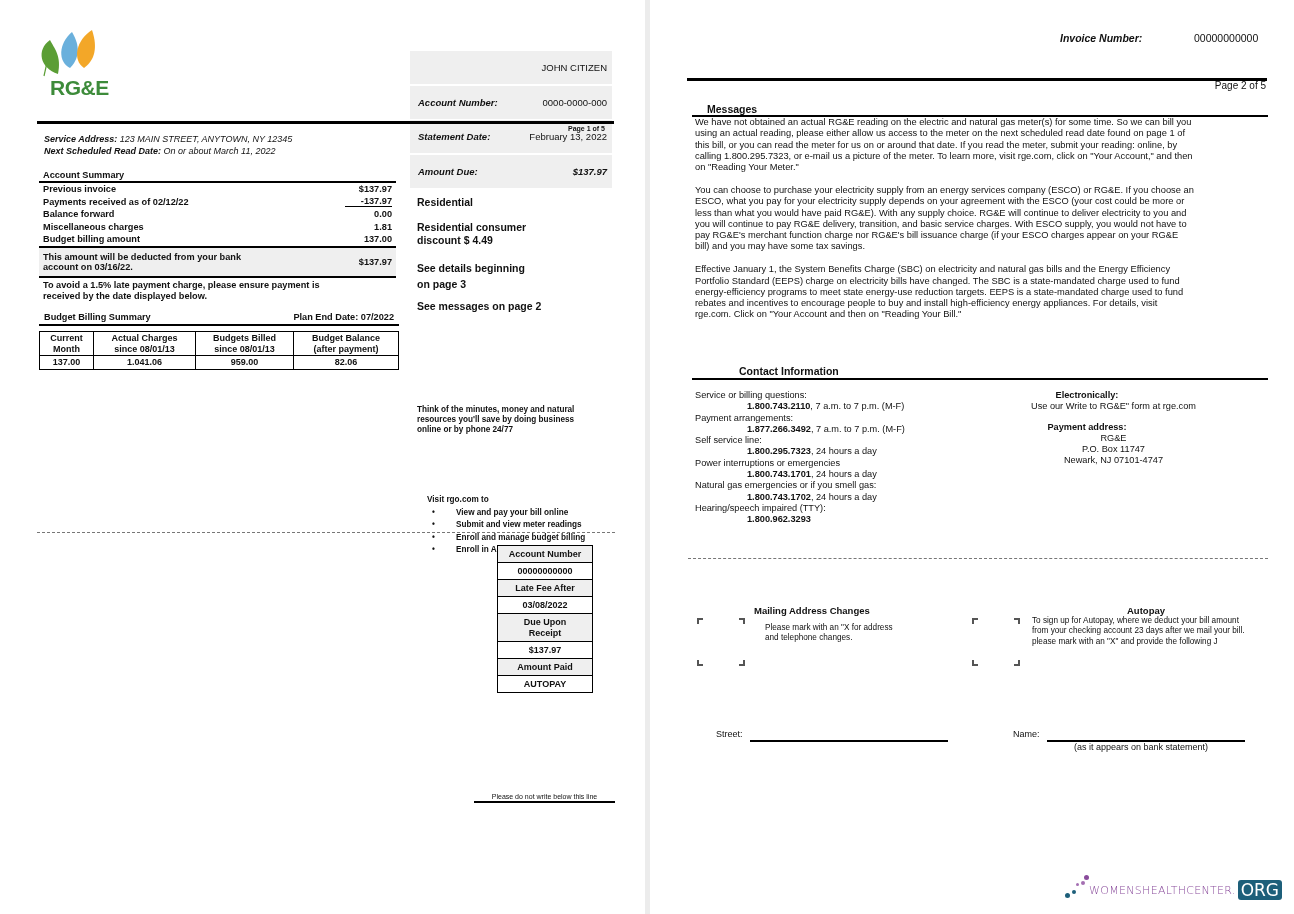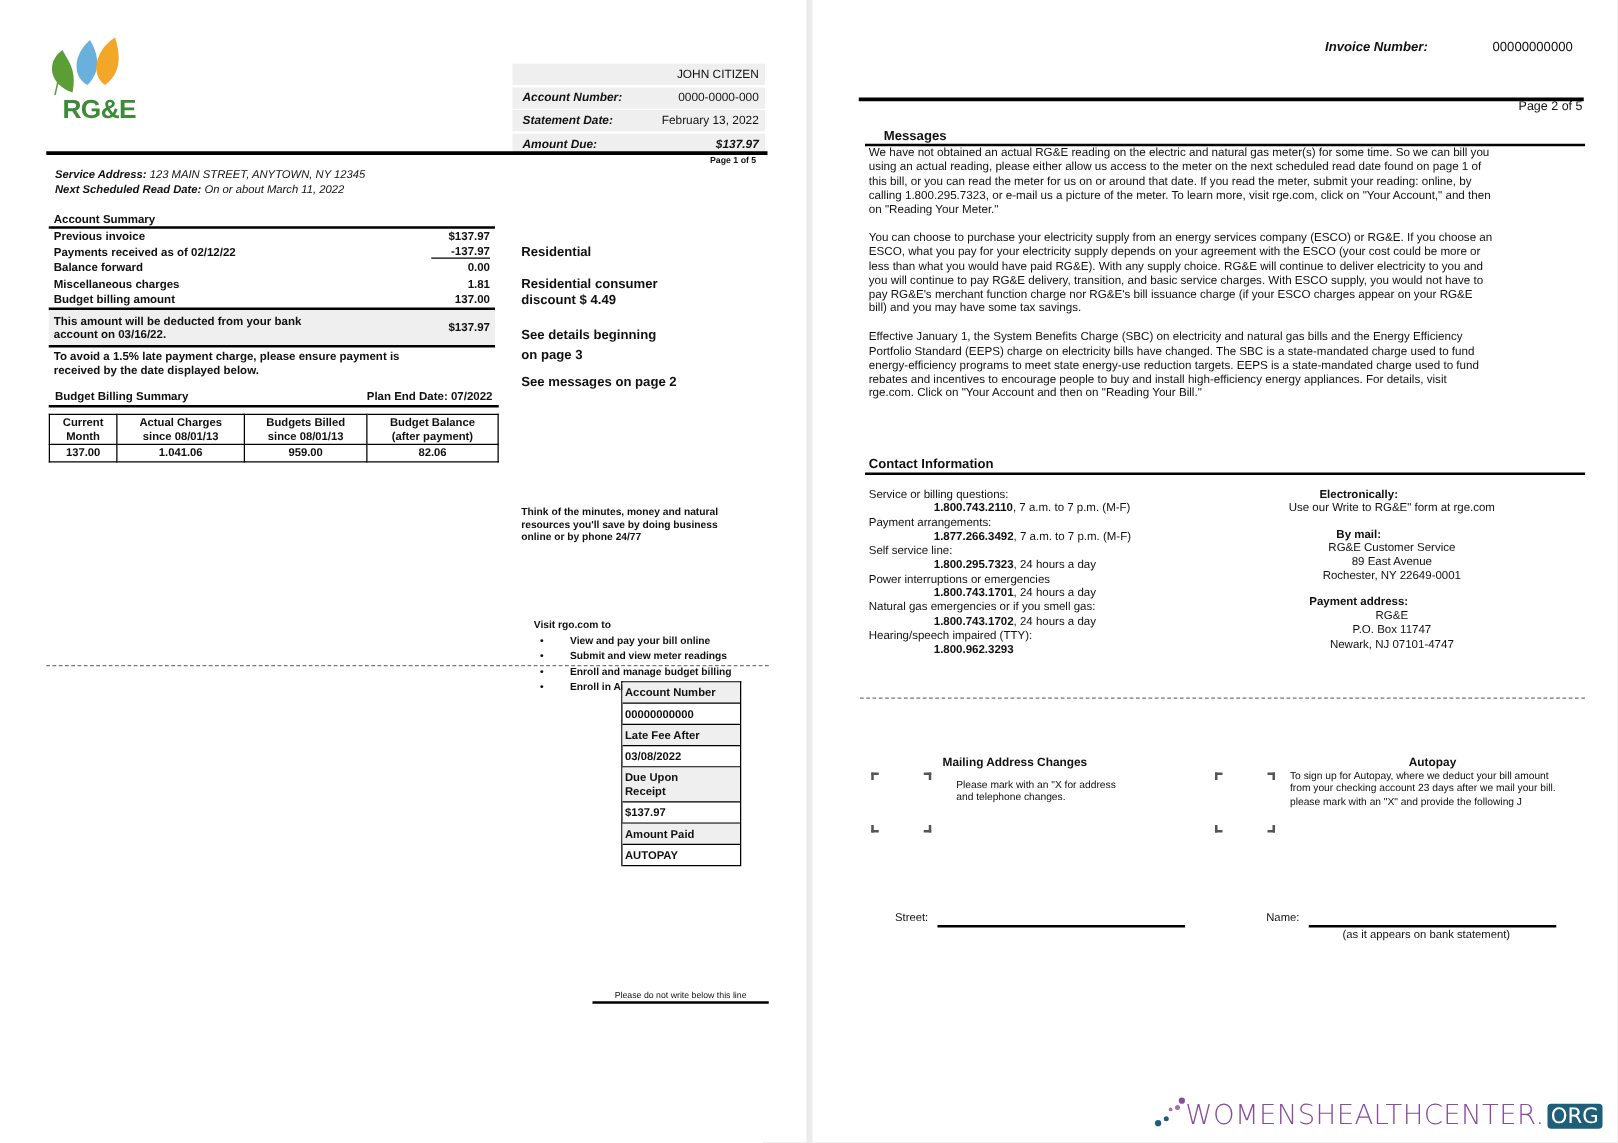--- a/index.html
+++ b/index.html
@@ -11,21 +11,21 @@
   .abs { position: absolute; }
   .b { font-weight: bold; }
   .i { font-style: italic; }
 
   
   .logo { left: 36px; top: 28px; width: 80px; height: 72px; }
   .logo-text { position: absolute; left: 14px; top: 48px; font-size: 21px; font-weight: bold; color: #3d8b3a; letter-spacing: -0.5px; }
 
   
   .hdr { left: 410px; width: 202px; font-size: 9.5px; }
-  .hdr-row { height: 17px; display: flex; justify-content: space-between; align-items: center; background: #efefef; padding: 0 5px 0 8px; margin-bottom: 1.5px; }
+  .hdr-row { height: 33px; display: flex; justify-content: space-between; align-items: center; background: #efefef; padding: 0 5px 0 8px; margin-bottom: 1.5px; }
   .hdr-row .lbl { font-weight: bold; font-style: italic; }
   .rule-thick { height: 2.5px; background: #000; }
   .rule-med { height: 2px; background: #000; }
 
   .svc { left: 44px; top: 134px; font-size: 9px; line-height: 11.5px; }
   .svc .lbl { font-weight: bold; font-style: italic; }
   .svc .val { font-style: italic; }
 
   
   .acct { left: 39px; top: 170px; width: 357px; font-size: 9.2px; font-weight: bold; }
@@ -45,21 +45,21 @@
 
   .promo { left: 417px; top: 405px; width: 200px; font-size: 8.2px; font-weight: bold; line-height: 10px; }
   .visit { left: 427px; top: 458px; font-size: 8.2px; font-weight: bold; line-height: 12.5px; margin-top: 36px; }
   .visit ul { list-style: none; margin-top: 0; }
   .visit li { position: relative; padding-left: 29px; }
   .visit li::before { content: "•"; position: absolute; left: 5px; }
 
   .dash { border-top: 1px dashed #777; }
 
   .stub { left: 497px; top: 545px; width: 96px; border: 1px solid #000; border-bottom: none; font-size: 9px; font-weight: bold; }
-  .stub div { text-align: left; border-bottom: 1px solid #000; line-height: 11px; padding: 2.5px 2px; }
+  .stub div { text-align: center; border-bottom: 1px solid #000; line-height: 11px; padding: 2.5px 2px; }
   .stub .g { background: #efefef; }
 
   .nowrite { left: 474px; top: 793px; width: 141px; font-size: 7px; text-align: center; border-bottom: 2px solid #000; padding-bottom: 1px; }
 
   
   .inv { top: 32px; font-size: 10.5px; }
   .pg2 { right: 28px; top: 80px; font-size: 10px; }
   .sec-title { left: 45px; font-size: 10.5px; font-weight: bold; }
   .msg { left: 45px; width: 500px; font-size: 9.3px; line-height: 11.3px; }
   .msg p { margin-bottom: 11.5px; }
@@ -76,21 +76,21 @@
   .c-tr { border-top-width: 2px; border-right-width: 2px; }
   .c-bl { border-bottom-width: 2px; border-left-width: 2px; }
   .c-br { border-bottom-width: 2px; border-right-width: 2px; }
 
   .form-title { font-size: 9.5px; font-weight: bold; }
   .form-text { font-size: 8.2px; line-height: 10.3px; }
   .field-lbl { font-size: 9px; }
   .field-line { border-bottom: 2px solid #000; height: 1px; }
 
   .wm { right: 12px; top: 880px; display: flex; align-items: center; }
-  .wm-text { font-size: 22px; color: #8a4c9c; letter-spacing: 0.3px; font-family: "DejaVu Sans", sans-serif; font-weight: 300; }
+  .wm-text { font-size: 11px; color: #8a4c9c; letter-spacing: 0.3px; font-family: "DejaVu Sans", sans-serif; font-weight: 300; }
   .wm-org { background: #1d5f7a; color: #fff; font-size: 17px; padding: 0 3px; border-radius: 3px; margin-left: 2px; font-family: "DejaVu Sans", sans-serif; }
   .dot { position: absolute; border-radius: 50%; }
 </style>
 </head>
 <body>
 
 <div class="page" id="page1">
 
   <div class="abs logo">
     <svg width="80" height="50" viewBox="0 0 80 50">
@@ -238,21 +238,21 @@
   <div class="abs pg2">Page 2 of 5</div>
 
   <div class="abs sec-title" style="top:103px;padding-left:12px;">Messages</div>
   <div class="abs rule-med" style="left:42px; top:115px; width:576px;"></div>
   <div class="abs msg" style="top:117px;">
     <p>We have not obtained an actual RG&amp;E reading on the electric and natural gas meter(s) for some time. So we can bill you using an actual reading, please either allow us access to the meter on the next scheduled read date found on page 1 of this bill, or you can read the meter for us on or around that date. If you read the meter, submit your reading: online, by calling 1.800.295.7323, or e-mail us a picture of the meter. To learn more, visit rge.com, click on "Your Account," and then on "Reading Your Meter."</p>
     <p>You can choose to purchase your electricity supply from an energy services company (ESCO) or RG&amp;E. If you choose an ESCO, what you pay for your electricity supply depends on your agreement with the ESCO (your cost could be more or less than what you would have paid RG&amp;E). With any supply choice. RG&amp;E will continue to deliver electricity to you and you will continue to pay RG&amp;E delivery, transition, and basic service charges. With ESCO supply, you would not have to pay RG&amp;E's merchant  function charge nor RG&amp;E's bill issuance charge (if your ESCO charges appear on your RG&amp;E bill) and you may have some tax savings.</p>
     <p>Effective January 1, the System Benefits Charge (SBC) on electricity and natural gas bills and the Energy Efficiency Portfolio Standard (EEPS) charge on electricity bills have changed. The SBC is a state-mandated charge used to fund energy-efficiency programs to meet state energy-use reduction targets. EEPS is a state-mandated charge used to fund rebates and incentives to encourage people to buy and install high-efficiency energy appliances. For details, visit rge.com. Click on "Your Account and then on "Reading Your Bill."</p>
   </div>
 
-  <div class="abs sec-title" style="top:365px;">Contact Information</div>
+  <div class="abs sec-title" style="top:365px;margin-left:44px;">Contact Information</div>
   <div class="abs rule-med" style="left:42px; top:378px; width:576px;"></div>
 
   <div class="abs contact">
     <div>Service or billing questions:</div>
     <div class="num"><b>1.800.743.2110</b><span>, 7 a.m. to 7 p.m. (M-F)</span></div>
     <div>Payment arrangements:</div>
     <div class="num"><b>1.877.266.3492</b><span>, 7 a.m. to 7 p.m. (M-F)</span></div>
     <div>Self service line:</div>
     <div class="num"><b>1.800.295.7323</b><span>, 24 hours a day</span></div>
     <div>Power interruptions or emergencies</div>
@@ -262,26 +262,20 @@
     <div>Hearing/speech impaired (TTY):</div>
     <div class="num"><b>1.800.962.3293</b><span></span></div>
   </div>
 
   <div class="abs contact2">
     <div class="blk">
       <div class="b">Electronically:</div>
       <div class="ind">Use our Write to RG&amp;E" form at rge.com</div>
     </div>
     <div class="blk">
-      <div class="b">By mail:</div>
-      <div class="ind">RG&amp;E Customer Service</div>
-      <div class="ind">89 East Avenue</div>
-      <div class="ind">Rochester, NY 22649-0001</div>
-    </div>
-    <div class="blk">
       <div class="b">Payment address:</div>
       <div class="ind">RG&amp;E</div>
       <div class="ind">P.O. Box 11747</div>
       <div class="ind">Newark, NJ 07101-4747</div>
     </div>
   </div>
 
   <div class="abs dash" style="left:38px; top:558px; width:580px;"></div>
 
   <div class="abs" style="left:47px; top:618px; width:48px; height:48px;">

